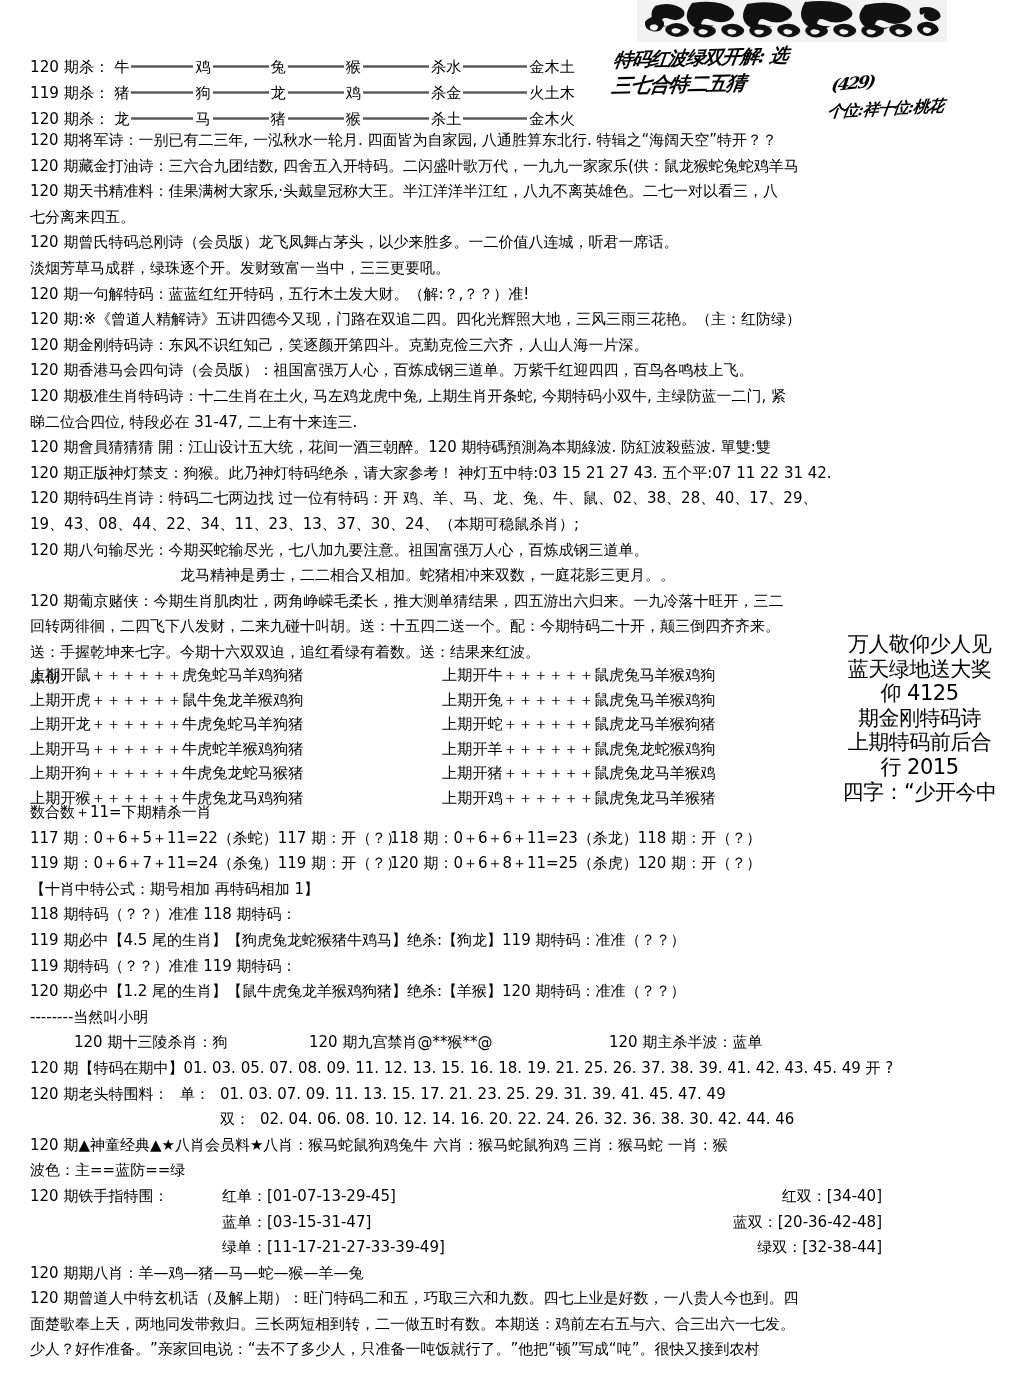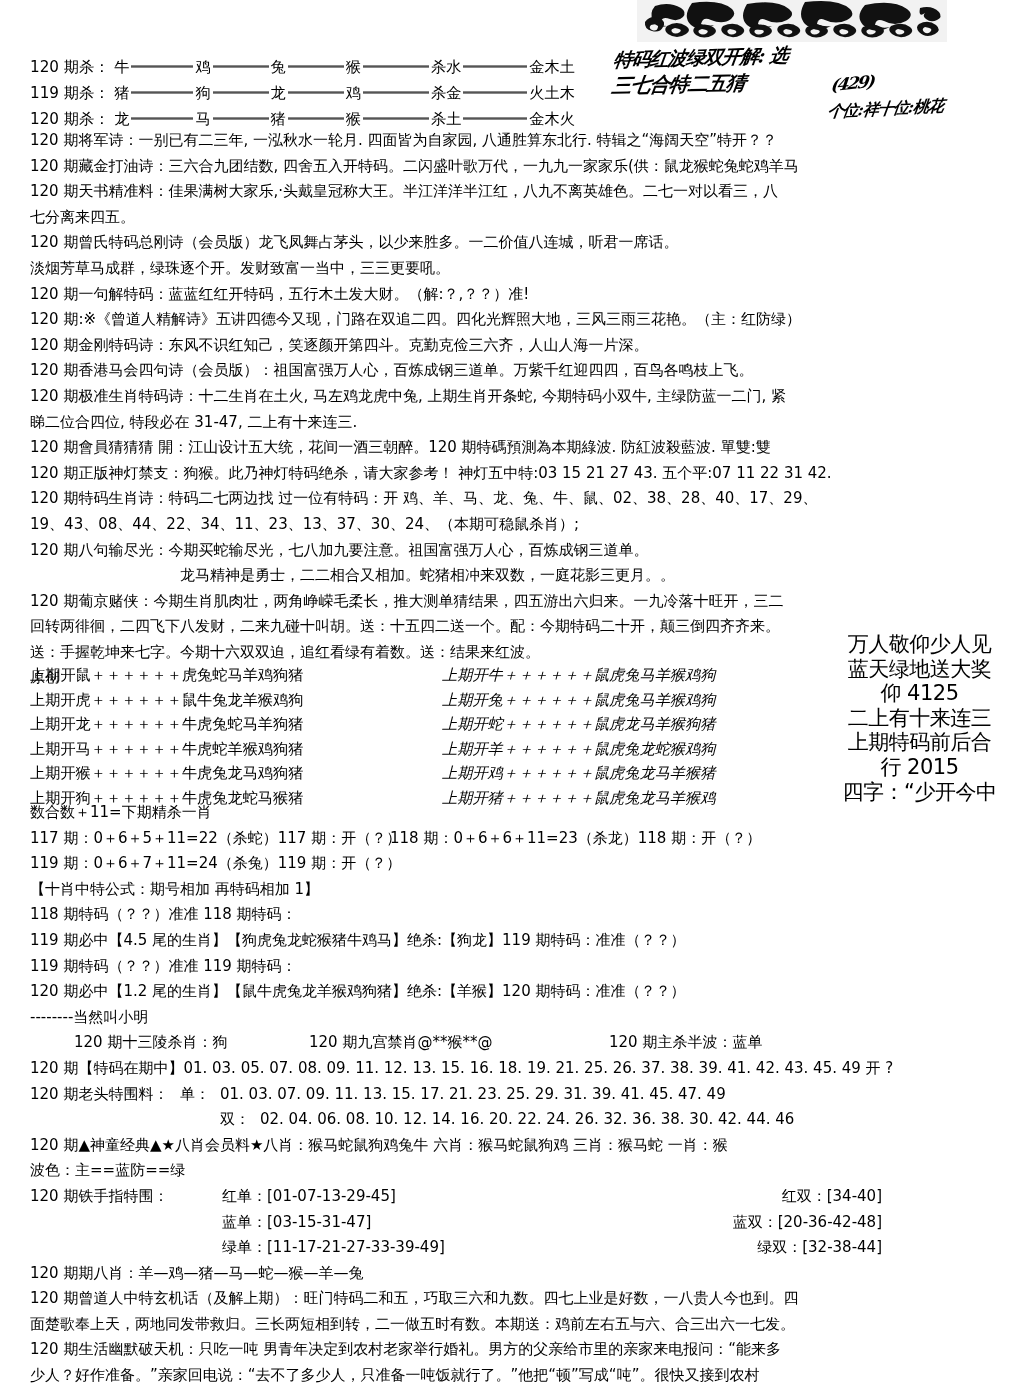--- a/index.html
+++ b/index.html
@@ -120,21 +120,21 @@
     width: 780px;
   }
   .zrow {
     display: flex;
     line-height: 24.5px;
     font-size: 15.2px;
     white-space: nowrap;
     gap: 44px;
   }
   .zcol-l { width: 390px; }
-  .zcol-r { width: 390px; font-style: italic; }
+  .zcol-r { width: 390px; }
 
   
   .right-col {
     position: absolute;
     left: 812px; top: 632px;
     width: 215px;
     font-size: 21px;
     line-height: 24.6px;
     font-weight: 400;
     white-space: nowrap;
@@ -246,48 +246,49 @@
     </div>
     <div class="zrow">
       <div class="zcol-l">上期开龙＋＋＋＋＋＋牛虎兔蛇马羊狗猪</div>
       <div class="zcol-r">上期开蛇＋＋＋＋＋＋鼠虎龙马羊猴狗猪</div>
     </div>
     <div class="zrow">
       <div class="zcol-l">上期开马＋＋＋＋＋＋牛虎蛇羊猴鸡狗猪</div>
       <div class="zcol-r">上期开羊＋＋＋＋＋＋鼠虎兔龙蛇猴鸡狗</div>
     </div>
     <div class="zrow">
+      <div class="zcol-l">上期开狗＋＋＋＋＋＋牛虎兔龙蛇马猴猪</div>
+      <div class="zcol-r">上期开猪＋＋＋＋＋＋鼠虎兔龙马羊猴鸡</div>
+    </div>
+    <div class="zrow">
       <div class="zcol-l">上期开猴＋＋＋＋＋＋牛虎兔龙马鸡狗猪</div>
       <div class="zcol-r">上期开鸡＋＋＋＋＋＋鼠虎兔龙马羊猴猪</div>
-    </div>
-    <div class="zrow">
-      <div class="zcol-l">上期开狗＋＋＋＋＋＋牛虎兔龙蛇马猴猪</div>
-      <div class="zcol-r">上期开猪＋＋＋＋＋＋鼠虎兔龙马羊猴鸡</div>
     </div>
   </div>
 
   <div class="right-col">
     <div>万人敬仰少人见</div>
     <div>蓝天绿地送大奖</div>
     <div>仰 4125</div>
-    <div>二上有十来连三</div>
+    <div>期金刚特码诗</div>
     <div>上期特码前后合</div>
     <div>行 2015</div>
     <div>四字：“少开今中</div>
   </div>
 
   <div class="lower">
     <div class="ln">数合数＋11=下期精杀一肖</div>
 
     <div class="ln tworow">
       <div class="c1" style="width:360px;">117 期：0＋6＋5＋11=22（杀蛇）117 期：开（？）</div>
       <div class="c2">118 期：0＋6＋6＋11=23（杀龙）118 期：开（？）</div>
     </div>
     <div class="ln tworow">
       <div class="c1" style="width:360px;">119 期：0＋6＋7＋11=24（杀兔）119 期：开（？）</div>
+      <div class="c2">120 期：0＋6＋8＋11=25（杀虎）120 期：开（？）</div>
     </div>
 
     <div class="ln">【十肖中特公式：期号相加 再特码相加 1】</div>
 
     <div class="ln">118 期特码（？？）准准 118 期特码：</div>
     <div class="ln">119 期必中【4.5 尾的生肖】【狗虎兔龙蛇猴猪牛鸡马】绝杀:【狗龙】119 期特码：准准（？？）</div>
     <div class="ln">119 期特码（？？）准准 119 期特码：</div>
     <div class="ln">120 期必中【1.2 尾的生肖】【鼠牛虎兔龙羊猴鸡狗猪】绝杀:【羊猴】120 期特码：准准（？？）</div>
     <div class="ln">--------当然叫小明</div>
 
@@ -325,18 +326,17 @@
     </div>
     <div class="ln tietou">
       <div class="lbl"></div>
       <div class="a"><span>绿单：</span><span>[11-17-21-27-33-39-49]</span></div>
       <div class="b"><span>绿双：</span><span>[32-38-44]</span></div>
     </div>
 
     <div class="ln">120 期期八肖：羊—鸡—猪—马—蛇—猴—羊—兔</div>
     <div class="ln">120  期曾道人中特玄机话（及解上期）：旺门特码二和五，巧取三六和九数。四七上业是好数，一八贵人今也到。四</div>
     <div class="ln">面楚歌奉上天，两地同发带救归。三长两短相到转，二一做五时有数。本期送：鸡前左右五与六、合三出六一七发。</div>
-    <div class="ln">120  期生活幽默破天机：只吃一吨   男青年决定到农村老家举行婚礼。男方的父亲给市里的亲家来电报问：“能来多</div>
     <div class="ln">少人？好作准备。”亲家回电说：“去不了多少人，只准备一吨饭就行了。”他把“顿”写成“吨”。很快又接到农村</div>
 
   </div>
 
 </div>
 
 </body></html>

